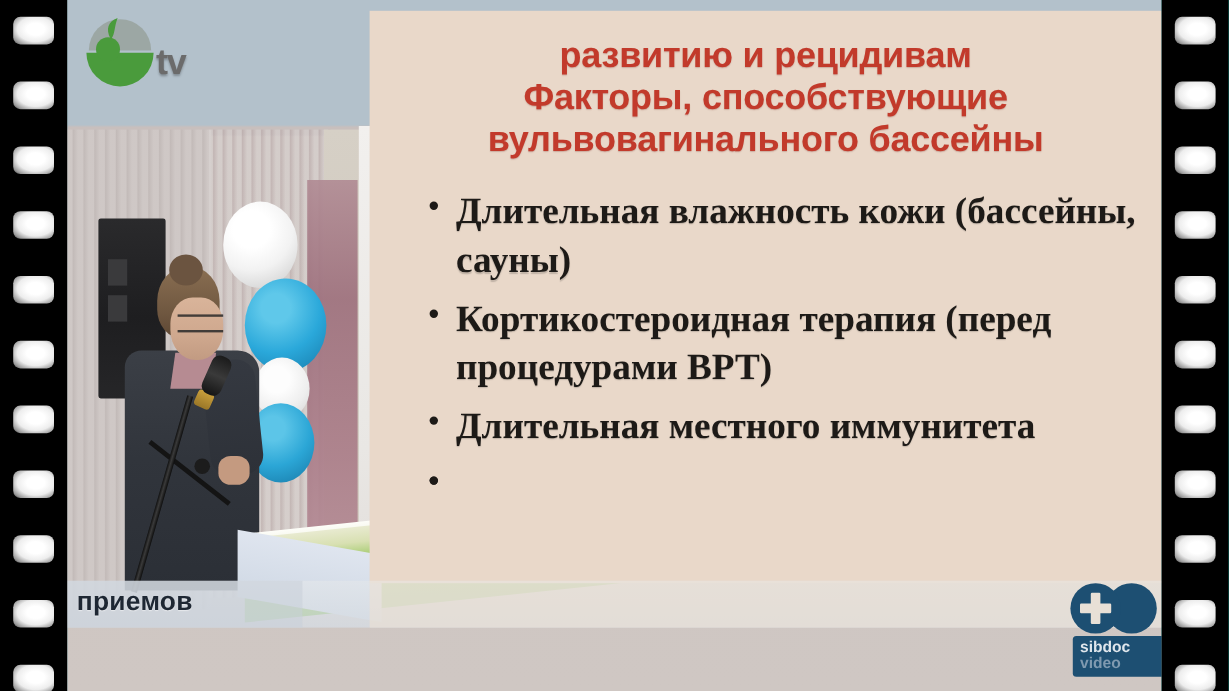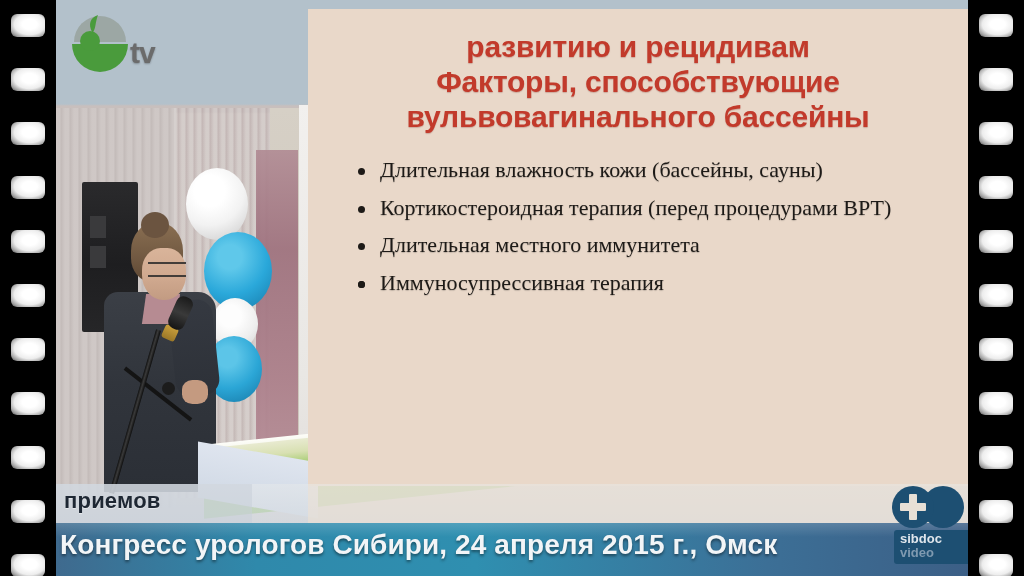--- a/index.html
+++ b/index.html
@@ -331,22 +331,22 @@
 
   .bullets {
     margin: 22px 0 0 0;
     padding: 0 14px 0 50px;
     list-style: none;
     font-family: "Liberation Serif", serif;
   }
   .bullets li {
     position: relative;
     color: #1d1a17;
-    font-weight: normal;
-    font-size: 22px;
+    font-weight: bold;
+    font-size: 31px;
     line-height: 1.30;
     margin-bottom: 9px;
     padding-left: 22px;
     text-shadow: 0 1px 1px rgba(0,0,0,.18);
   }
   .bullets li .dot {
     position: absolute;
     left: 0;
     top: 12px;
     width: 7px;
@@ -550,34 +550,30 @@
         </li>
         <li>
           <span class="dot"></span>
           <span>Длительная местного иммунитета</span>
         </li>
         <li>
           <span class="dot"></span>
         </li>
         <li>
           <span class="dot"></span>
-          <span>Иммуносупрессивная терапия</span>
         </li>
       </ul>
     </div>
 
     <div class="caption-band">
       <div class="shade-a"></div>
       <div class="shade-b"></div>
       <div class="caption-text">приемов</div>
     </div>
 
-    <div class="titlebar">
-      <div class="titlebar-text">Конгресс урологов Сибири, 24 апреля 2015 г., Омск</div>
-    </div>
 
     <div class="watermark">
       <div class="wm-cross-wrap">
         <div class="wm-circle c2"></div>
         <div class="wm-circle c1"></div>
         <div class="wm-plus-h"></div>
         <div class="wm-plus-v"></div>
       </div>
       <div class="wm-plate">
         <div class="wm-line1">sibdoc</div>

